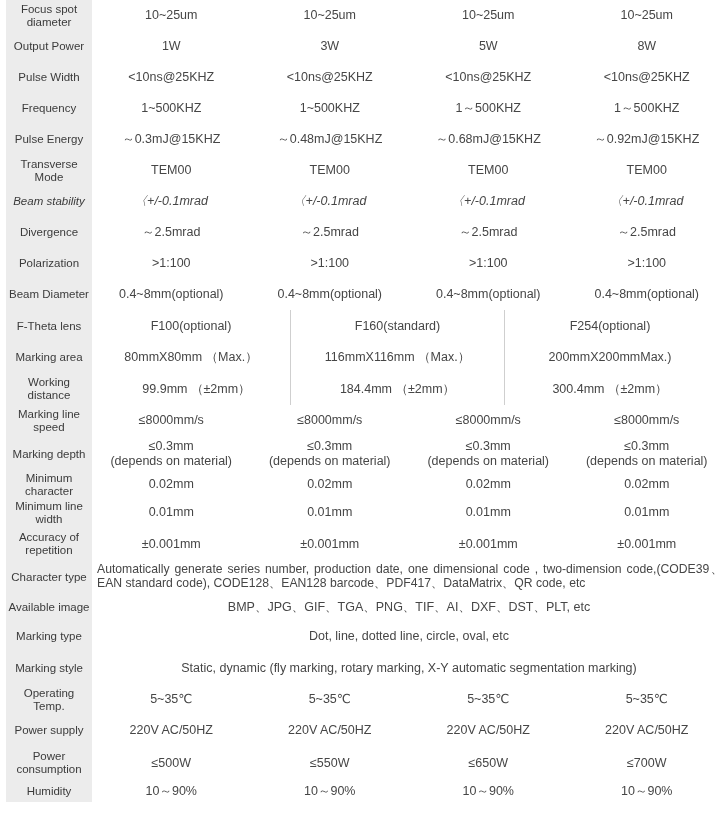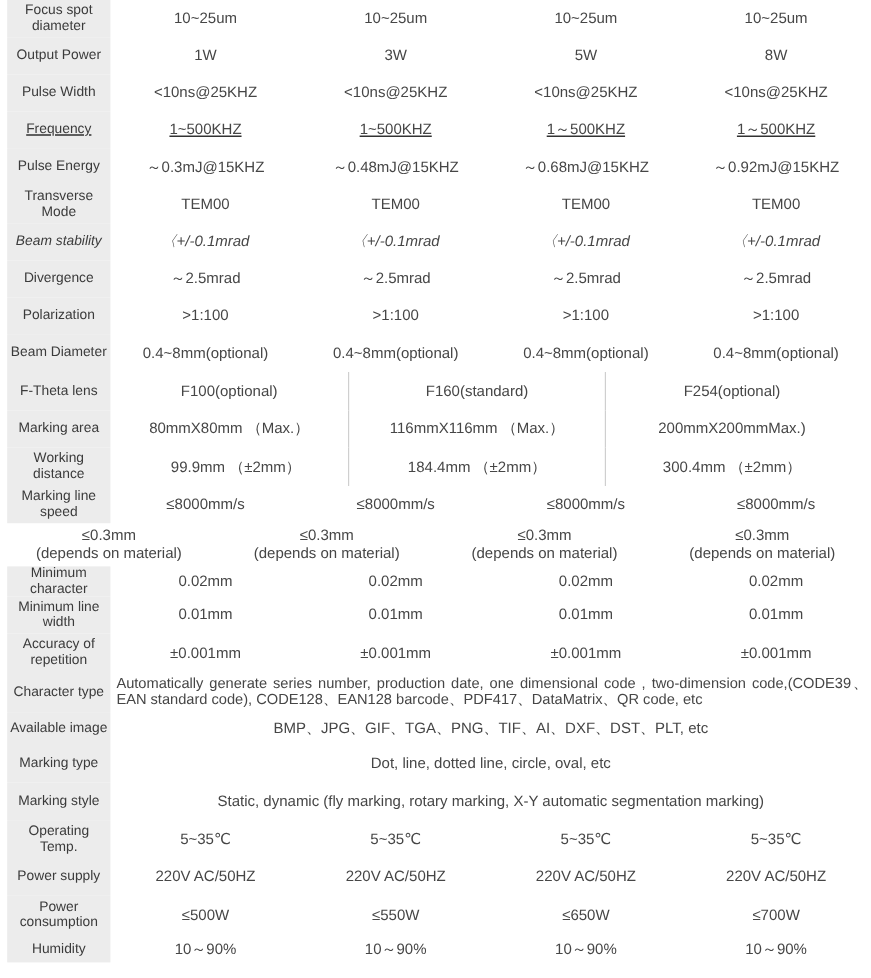--- a/index.html
+++ b/index.html
@@ -54,21 +54,21 @@
       </div>
       <div class="row" style="height: 31px;">
         <div class="label">Pulse Width</div>
         <div class="data">
           <div class="cell">&lt;10ns@25KHZ</div>
           <div class="cell">&lt;10ns@25KHZ</div>
           <div class="cell">&lt;10ns@25KHZ</div>
           <div class="cell">&lt;10ns@25KHZ</div>
         </div>
       </div>
-      <div class="row" style="height: 31px; text-decoration: underline;">
+      <div class="row" style="height: 31px;">
         <div class="label">Frequency</div>
         <div class="data">
           <div class="cell">1~500KHZ</div>
           <div class="cell">1~500KHZ</div>
           <div class="cell">1～500KHZ</div>
           <div class="cell">1～500KHZ</div>
         </div>
       </div>
       <div class="row" style="height: 31px;">
         <div class="label">Pulse Energy</div>
@@ -151,20 +151,21 @@
       <div class="row" style="height: 31px;">
         <div class="label">Marking line speed</div>
         <div class="data">
           <div class="cell">≤8000mm/s</div>
           <div class="cell">≤8000mm/s</div>
           <div class="cell">≤8000mm/s</div>
           <div class="cell">≤8000mm/s</div>
         </div>
       </div>
       <div class="row" style="height: 36px;">
+        <div class="label">Marking depth</div>
         <div class="data">
           <div class="cell">≤0.3mm
 (depends on material)</div>
           <div class="cell">≤0.3mm
 (depends on material)</div>
           <div class="cell">≤0.3mm
 (depends on material)</div>
           <div class="cell">≤0.3mm
 (depends on material)</div>
         </div>

